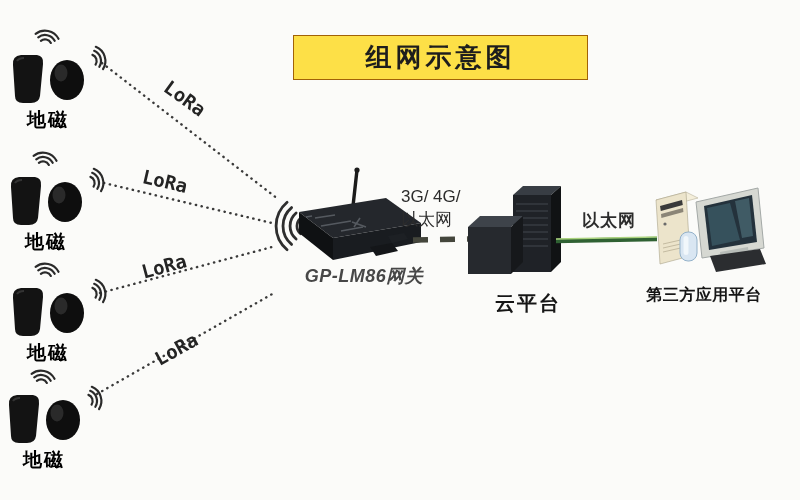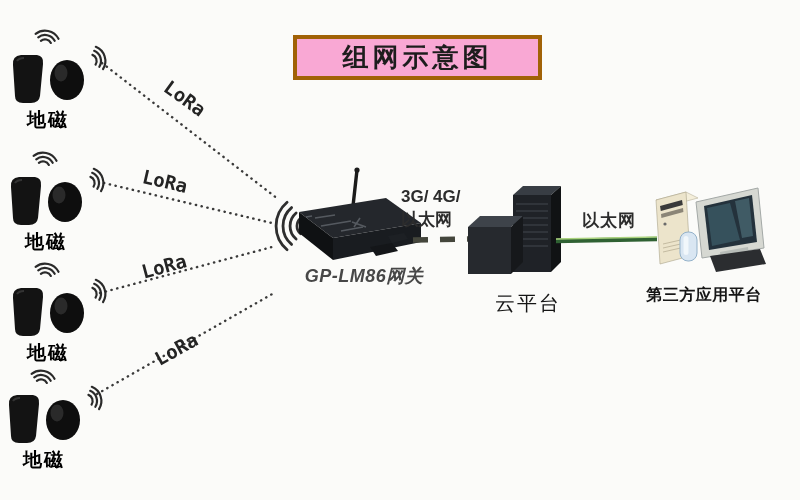--- a/index.html
+++ b/index.html
@@ -4,46 +4,46 @@
 <style>
   html,body{margin:0;padding:0;background:#ffffff;}
   #stage{
     position:relative;width:800px;height:500px;overflow:hidden;
     background:#fbfbf9;
     font-family:"Liberation Sans","DejaVu Sans",sans-serif;
   }
   #diagram-svg{position:absolute;left:0;top:0;}
   .abs{position:absolute;}
   .title-banner{
-    left:293px;top:35px;width:249px;height:45px;
-    background:#f9a8d4;border:4px solid #a16207;box-sizing:border-box;
+    left:293px;top:35px;width:295px;height:45px;
+    background:#fde047;border:1px solid #a16207;box-sizing:border-box;
     display:flex;align-items:center;justify-content:center;
   }
   .title-text{
     font-size:26px;font-weight:bold;color:#1d1d1d;letter-spacing:4px;
   }
   .sensor-label{
     width:90px;text-align:center;font-size:19px;font-weight:bold;color:#000000;
     letter-spacing:2px;
   }
   .lora-label{
     font-family:"DejaVu Sans Mono","Liberation Mono",monospace;
     font-size:19px;font-weight:bold;color:#242424;white-space:nowrap;
   }
   .uplink-label{
     left:401px;top:185px;width:70px;
-    font-size:17px;font-weight:bold;color:#2c2c2c;line-height:23px;white-space:nowrap;
+    font-size:17px;font-weight:normal;color:#2c2c2c;line-height:23px;white-space:nowrap;
   }
   .gateway-label{
     left:294px;top:264px;width:140px;text-align:center;
     font-size:18px;font-weight:600;color:#474747;letter-spacing:.5px;white-space:nowrap;font-style:italic;
   }
   .cloud-label{
     left:486px;top:290px;width:84px;text-align:center;
-    font-size:20px;font-weight:normal;color:#161616;letter-spacing:2px;
+    font-size:20px;font-weight:bold;color:#161616;letter-spacing:2px;
   }
   .ethernet-label{
     left:579px;top:209px;width:60px;text-align:center;
     font-size:17px;font-weight:bold;color:#2c2c2c;letter-spacing:1px;
   }
   .third-party-box{
     left:624px;top:128px;width:160px;height:258px;box-sizing:border-box;
     border:2px dashed #a6a6a6;border-radius:32px;background:#fdfdfc;
   }
   .third-party-label{

